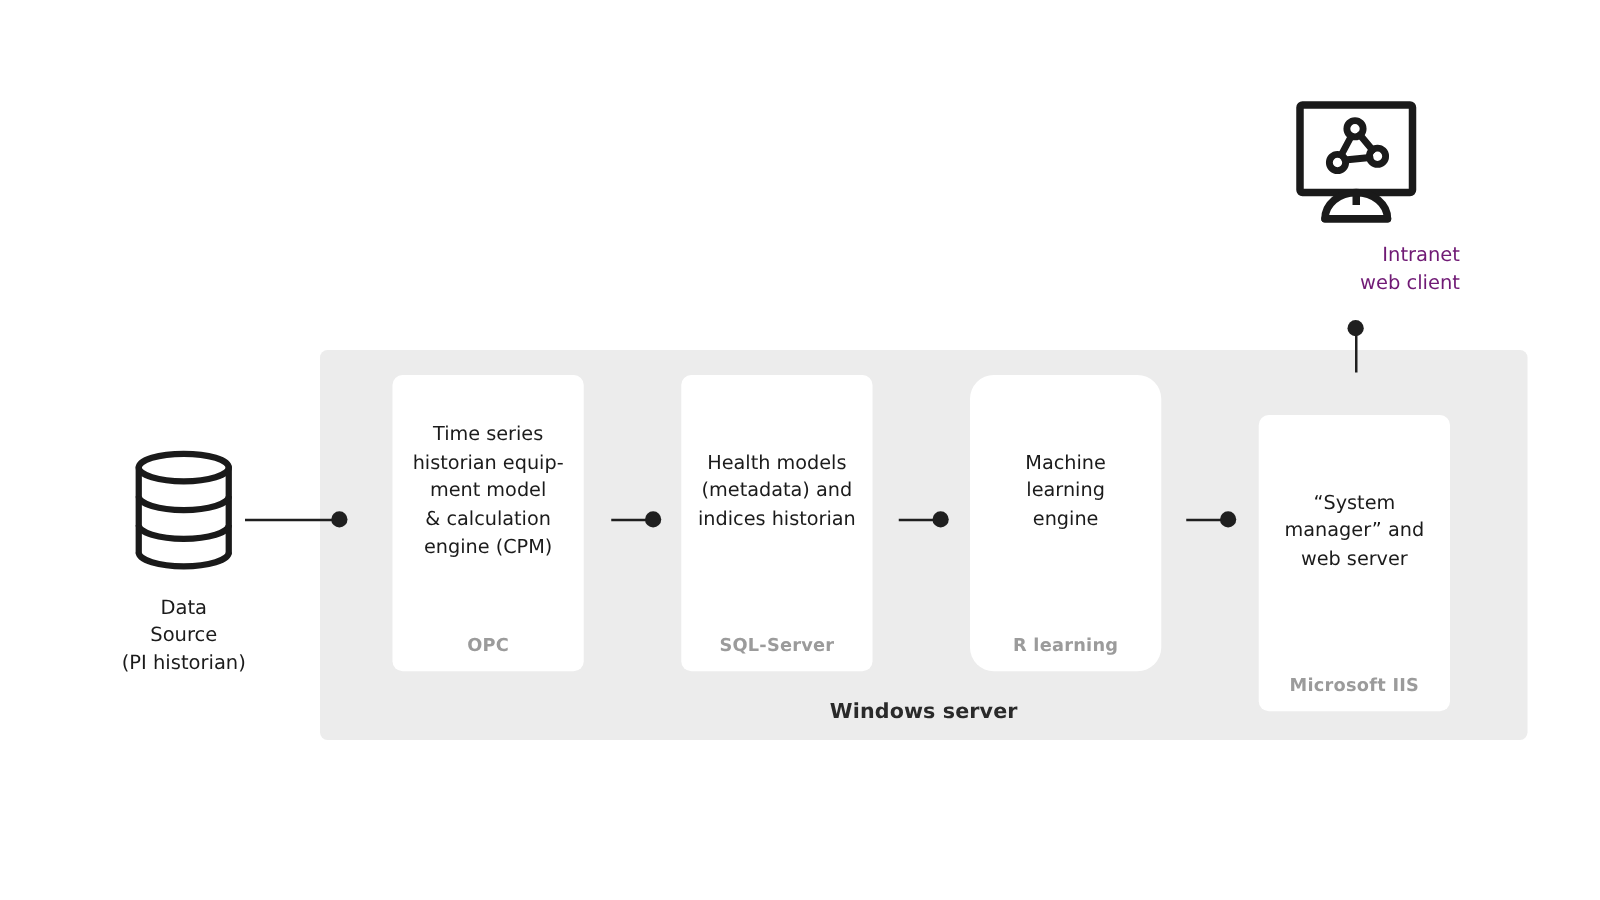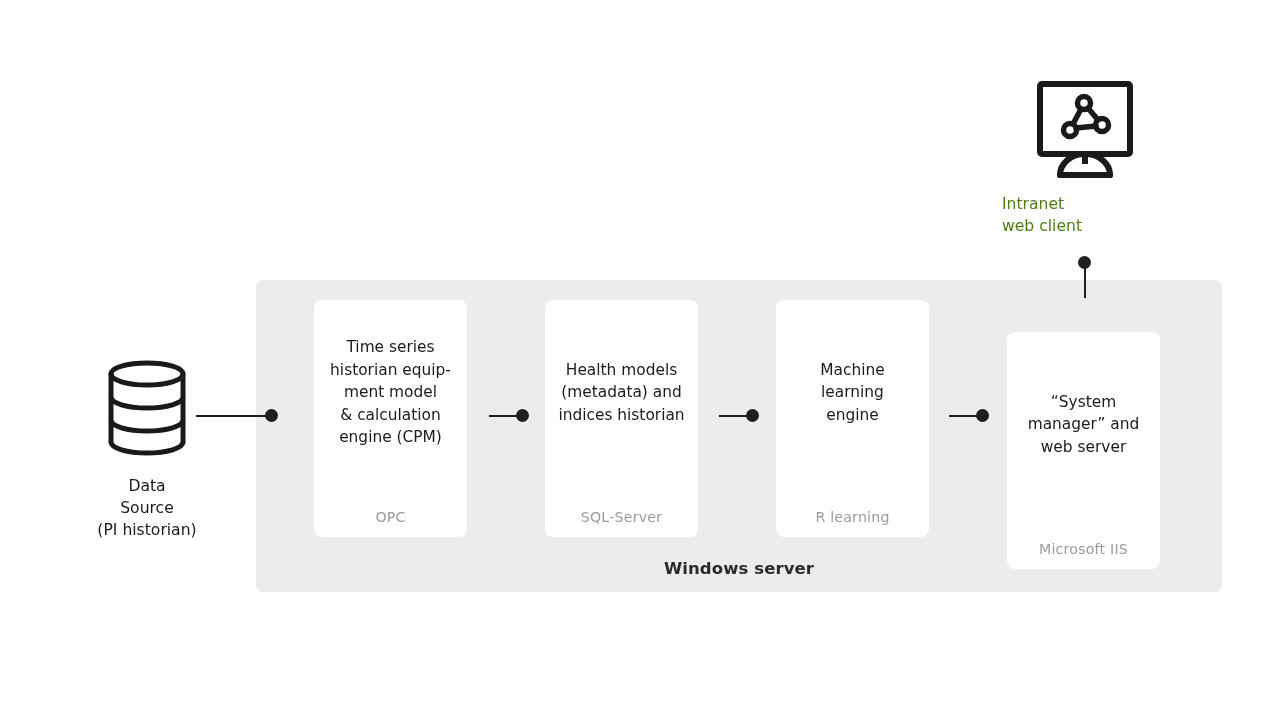--- a/index.html
+++ b/index.html
@@ -71,21 +71,21 @@
     color: #1b1b1b;
     white-space: pre-line;
   }
   .card-tech {
     position: absolute;
     left: 0;
     right: 0;
     bottom: 12px;
     text-align: center;
     font-size: 14.2px;
-    font-weight: normal;
+    font-weight: bold;
     color: #9b9b9b;
     letter-spacing: 0.2px;
   }
 
   
   .conn-h {
     position: absolute;
     height: 2px;
     background: #1f1f1f;
   }
@@ -140,24 +140,24 @@
     position: absolute;
     left: 50%;
     transform: translateX(-50%);
     top: 0;
   }
   .client-label {
     position: absolute;
     left: -20px;
     right: -20px;
     top: 113px;
-    text-align: left;
+    text-align: right;
     font-size: 15.6px;
     line-height: 1.42;
-    color: #4d7c0f;
+    color: #701a75;
     white-space: pre-line;
   }
 </style>
 </head>
 <body>
 
 <div id="stage">
 
   <div class="server-panel">
     <div class="server-panel-label">Windows server</div>
@@ -223,21 +223,21 @@
     <div class="card-tech">OPC</div>
   </div>
 
   <div class="card" style="left:545px;">
     <div class="card-body">Health models
 (metadata) and
 indices historian</div>
     <div class="card-tech">SQL-Server</div>
   </div>
 
-  <div class="card" style="left:776px;">
+  <div class="card" style="left:776px;border-radius:19px;">
     <div class="card-body">Machine
 learning
 engine</div>
     <div class="card-tech">R learning</div>
   </div>
 
   <div class="card" style="left:1007px;margin-top:32px;">
     <div class="card-body">“System
 manager” and
 web server</div>

